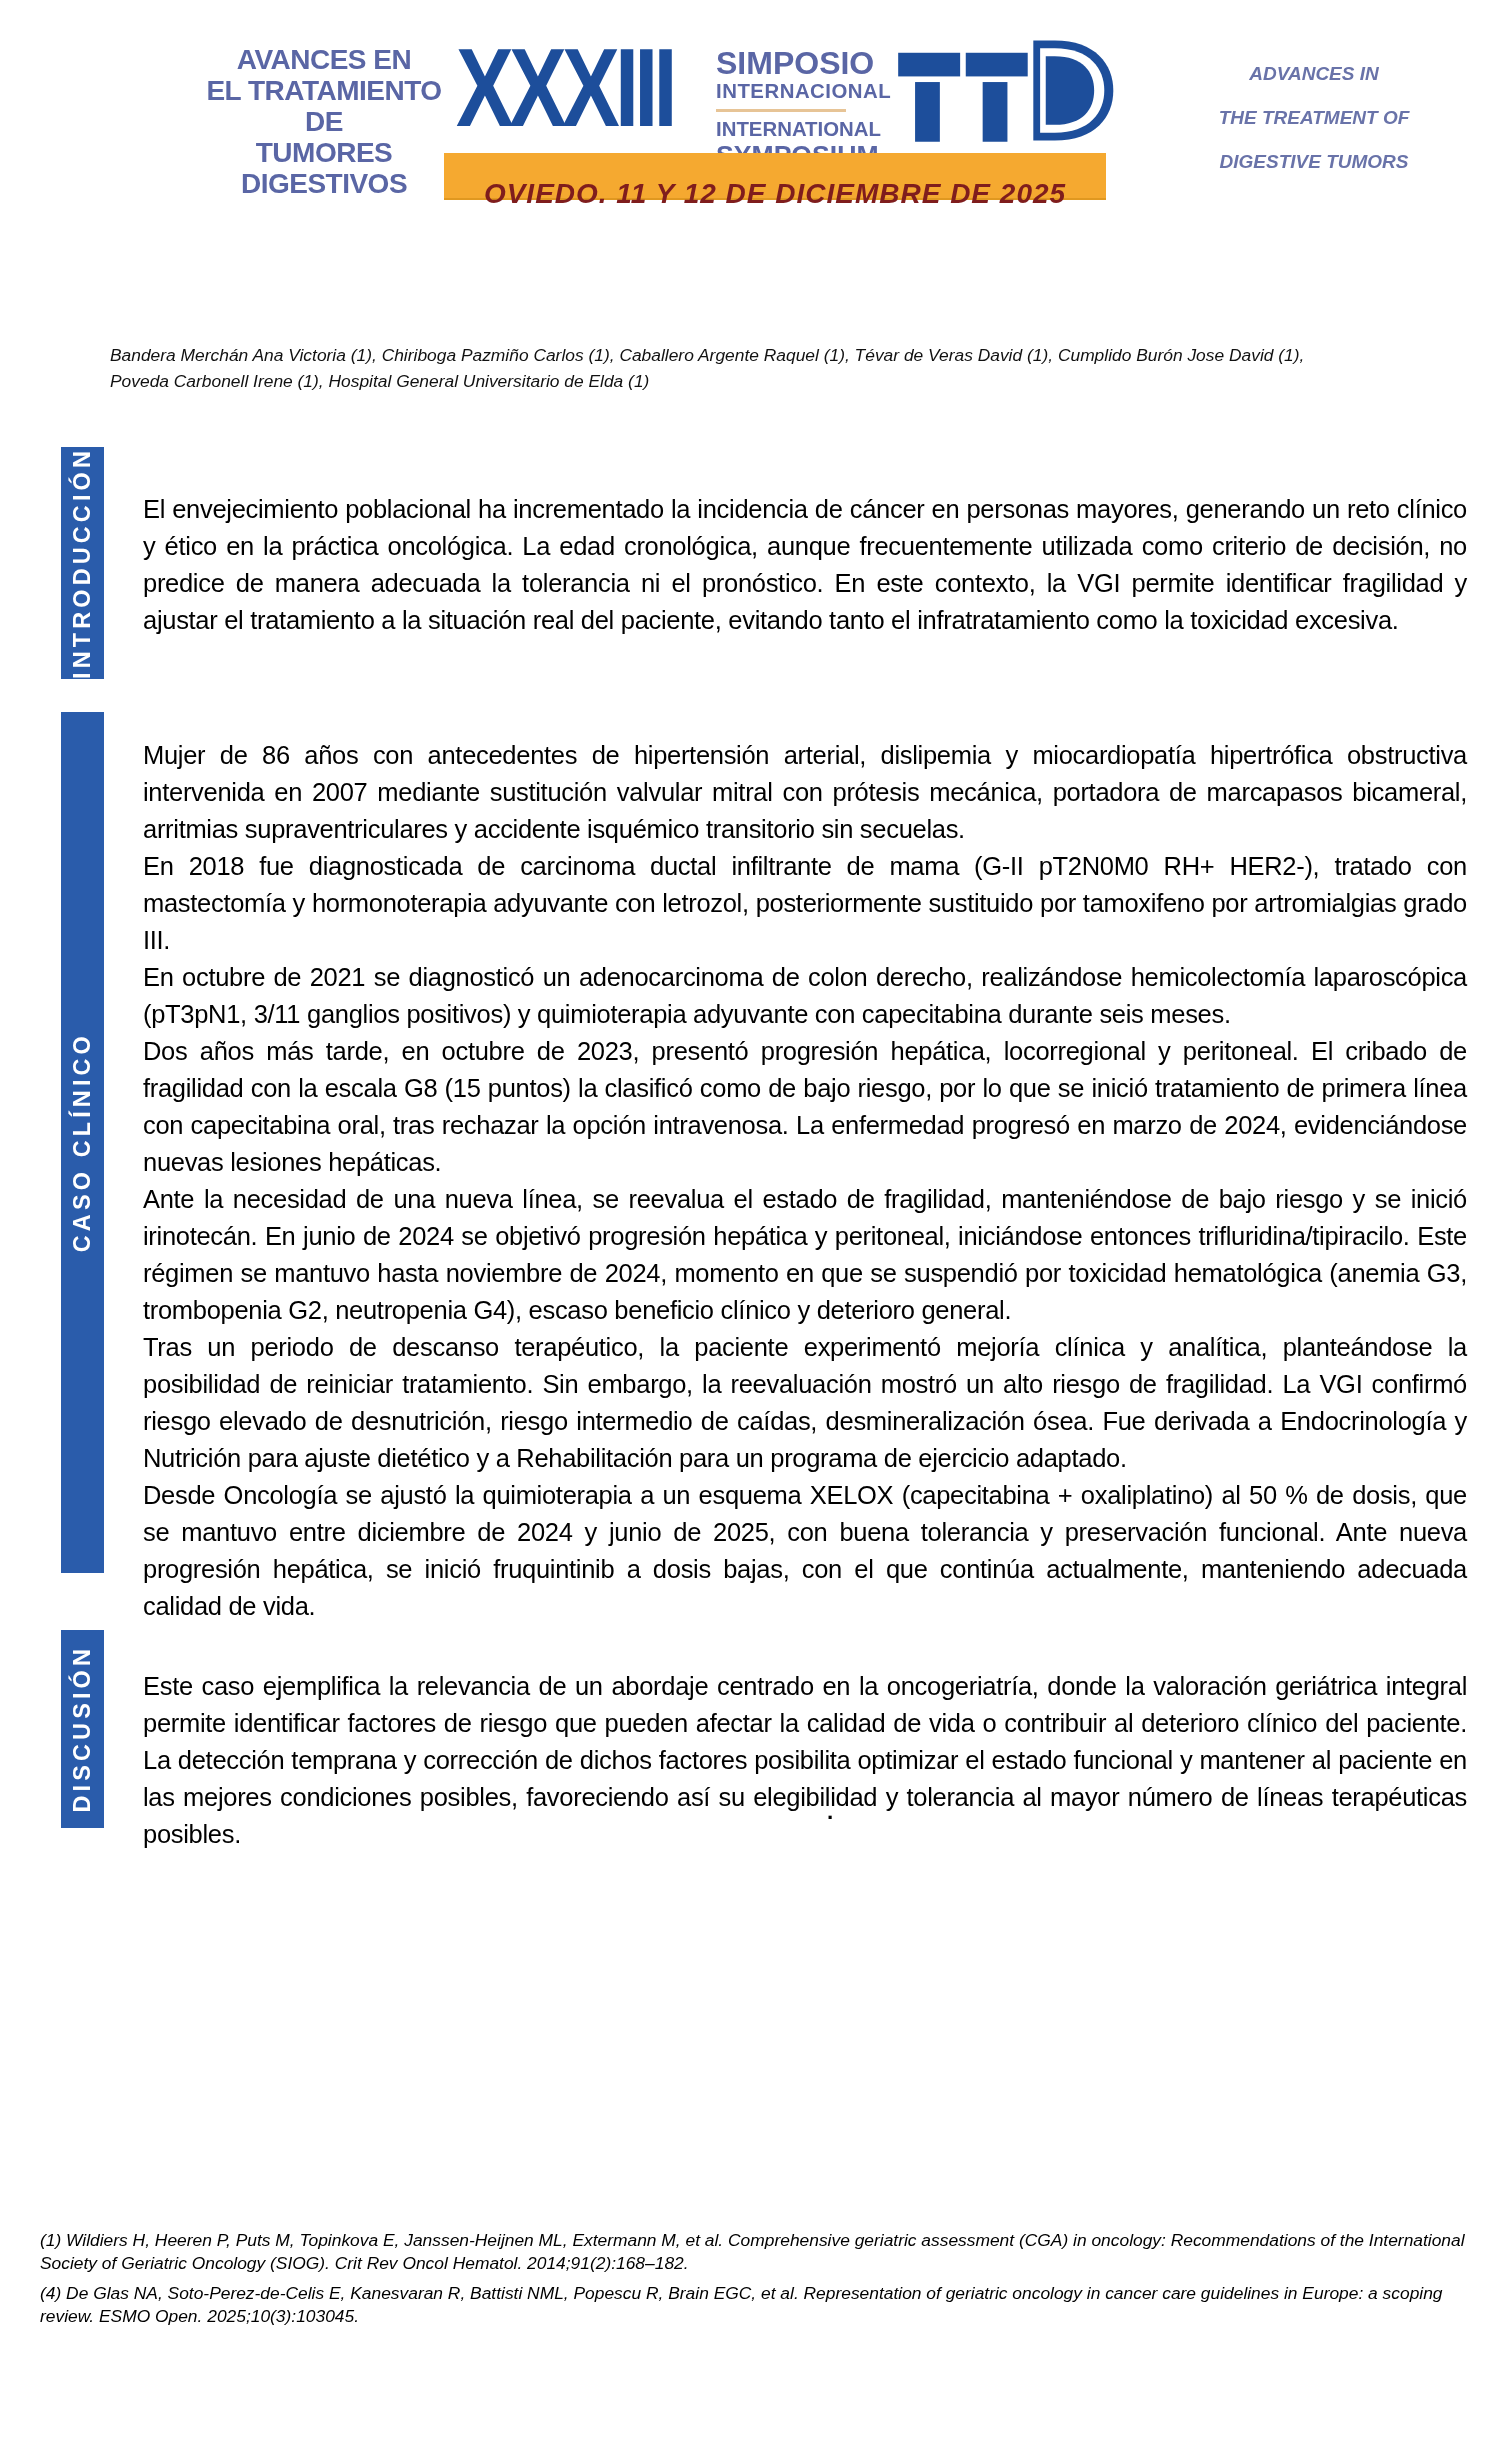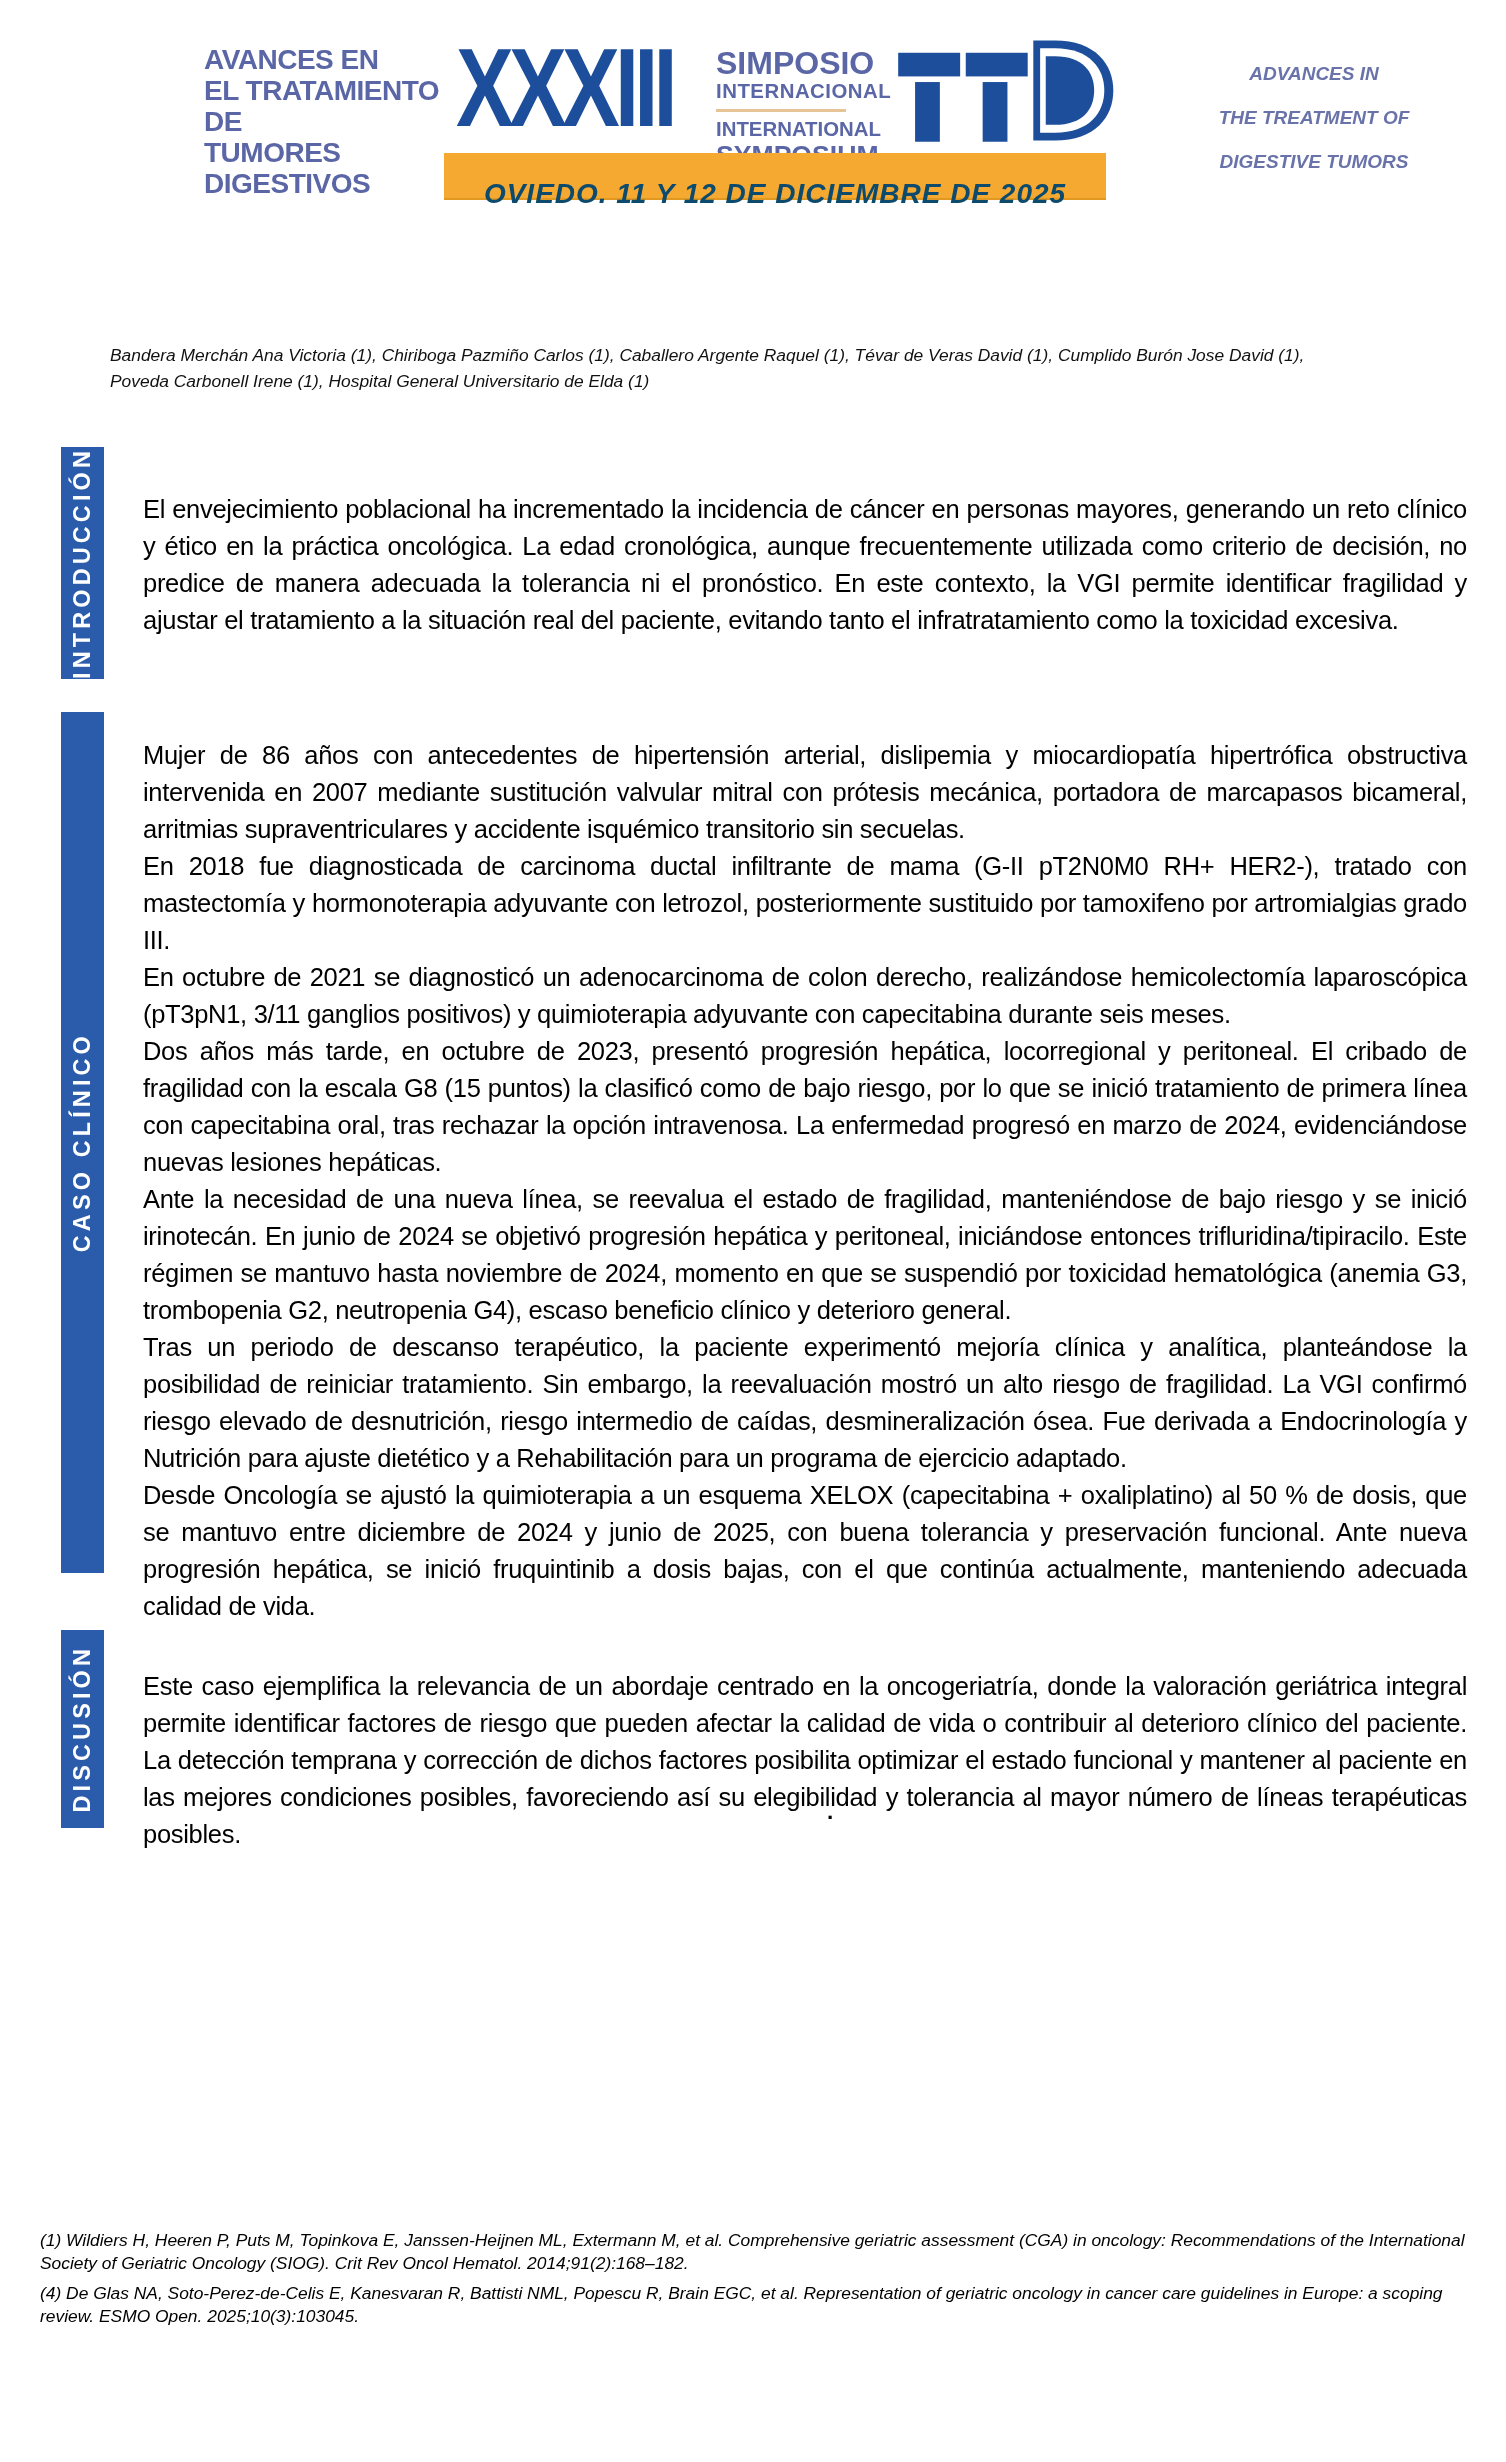--- a/index.html
+++ b/index.html
@@ -6,21 +6,21 @@
   #page{
     position:relative;
     width:1506px;height:2462px;
     background:#ffffff;
     font-family:"Liberation Sans", sans-serif;
     overflow:hidden;
   }
   
   .left-tagline{
     position:absolute;left:204px;top:44px;width:240px;
-    text-align:left;font-weight:bold;font-size:28px;line-height:31px;
+    text-align:center;font-weight:bold;font-size:28px;line-height:31px;
     color:#5a66a5;letter-spacing:-0.5px;white-space:pre-line;
   }
   .numeral{
     position:absolute;left:456px;top:23.5px;
     font-size:111px;font-weight:bold;color:#1d4e9b;
     letter-spacing:-6.1px;transform:scaleX(0.78);transform-origin:left top;
     white-space:nowrap;
   }
   .center-block{
     position:absolute;left:716px;top:47px;width:153px;color:#5a66a5;
@@ -35,21 +35,21 @@
     position:absolute;left:1171px;top:52px;width:286px;
     text-align:center;font-weight:bold;font-style:italic;
     font-size:19px;line-height:44px;color:#6973a9;white-space:pre-line;
   }
   .date-banner{
     position:absolute;left:444px;top:153px;width:662px;height:47px;
     background:#f5a930;display:flex;align-items:center;justify-content:center;
     border-bottom:2px solid #e09820;box-sizing:border-box;
   }
   .date-banner span{
-    color:#0c4a6e;font-weight:bold;font-style:italic;
+    color:#7f1d1d;font-weight:bold;font-style:italic;
     font-size:28px;letter-spacing:1px;white-space:nowrap;margin-top:36px;
   }
   
   .poster-title{
     position:absolute;left:48px;top:236px;width:1410px;
     text-align:center;font-weight:bold;color:#000000;
     font-size:31px;line-height:44px;letter-spacing:-0.5px;white-space:pre-line;
   }
   .authors{
     position:absolute;left:110px;top:343px;width:1329px;

